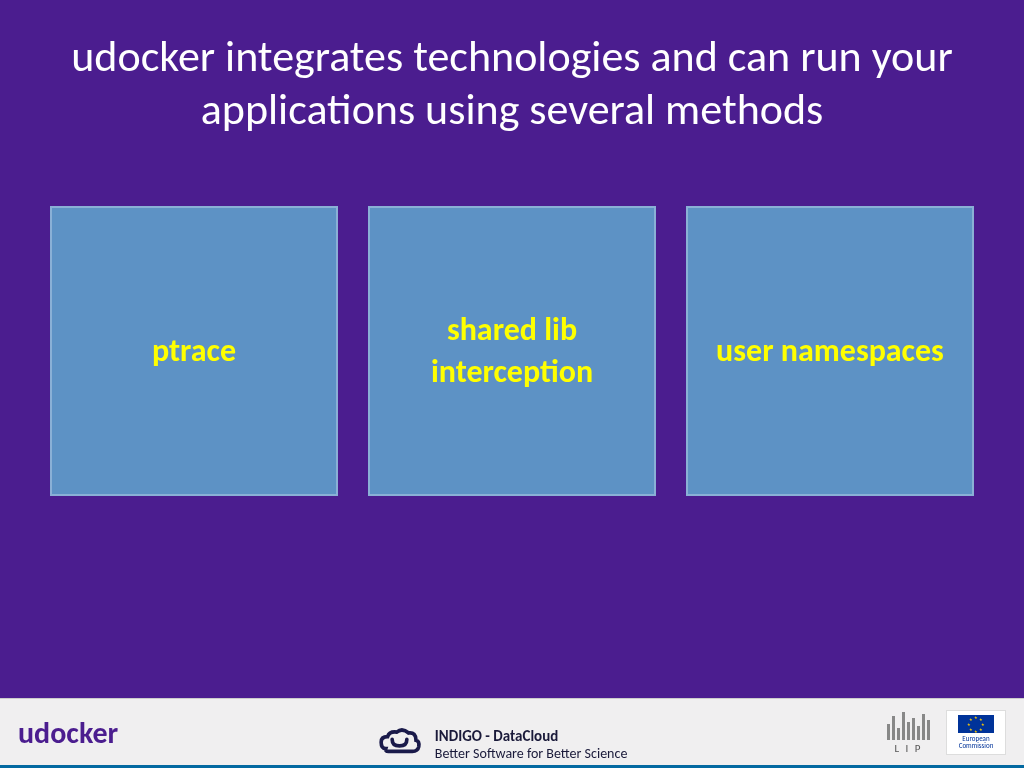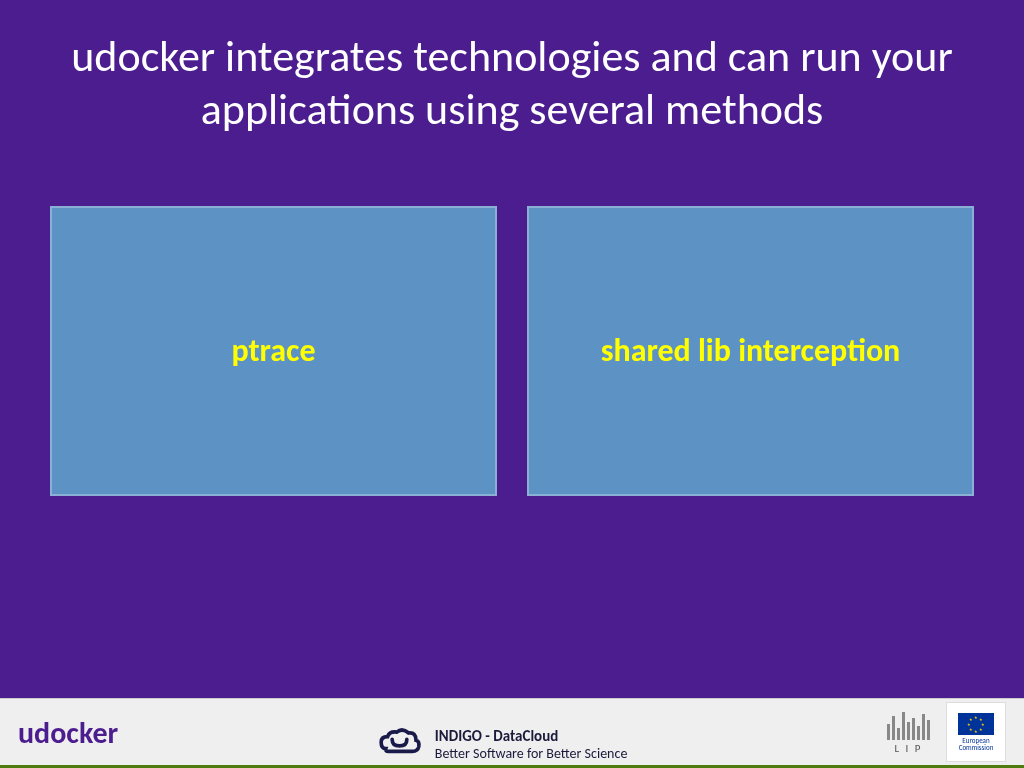--- a/index.html
+++ b/index.html
@@ -47,21 +47,21 @@
       color: #ffff00;
       font-size: 32px;
       font-weight: bold;
       text-align: center;
       line-height: 1.3;
     }
     .footer {
       height: 70px;
       background: #f0eff0;
       border-top: 1px solid #ccc;
-      border-bottom: 3px solid #4d7c0f;
+      border-bottom: 3px solid #0369a1;
       display: flex;
       align-items: center;
       padding: 0 18px;
     }
     .footer-brand {
       color: #4b1d8f;
       font-size: 30px;
       font-weight: bold;
       flex: 0 0 auto;
     }
@@ -99,21 +99,21 @@
     .lip-bars {
       display: flex;
       gap: 2px;
       align-items: flex-end;
       height: 28px;
     }
     .lip-bars div { width: 3px; background: #888; }
     .lip-text { font-size: 11px; font-weight: normal; letter-spacing: 2px; color: #555; margin-top: 2px; }
     .ec-logo {
       width: 60px;
-      height: 60px;
+      height: 45px;
       display: flex;
       flex-direction: column;
       align-items: center;
       justify-content: center;
       background: #fff;
       border: 1px solid #ddd;
       padding: 10px;
     }
     .eu-flag {
       width: 36px;
@@ -131,20 +131,23 @@
 <body>
 
 <div class="slide-content">
   <h1 class="title">udocker integrates technologies and can run your applications using several methods</h1>
   <div class="boxes">
     <div class="box">
       <div class="box-label">ptrace</div>
     </div>
     <div class="box">
       <div class="box-label">shared lib interception</div>
+    </div>
+    <div class="box">
+      <div class="box-label">user namespaces</div>
     </div>
   </div>
 </div>
 
 <div class="footer">
   <div class="footer-brand">udocker</div>
   <div class="footer-center">
     <div class="indigo-logo">
       <svg viewBox="0 0 60 40">
         <path d="M 15 25 Q 10 25 10 18 Q 10 12 17 12 Q 19 6 27 7 Q 33 2 40 8 Q 48 7 48 16 Q 52 17 51 23 Q 50 28 44 28 L 18 28 Q 14 28 15 25 Z M 22 15 Q 22 22 30 22 Q 38 22 38 15" fill="none" stroke="#1a1a4a" stroke-width="4" stroke-linecap="round"></path>

